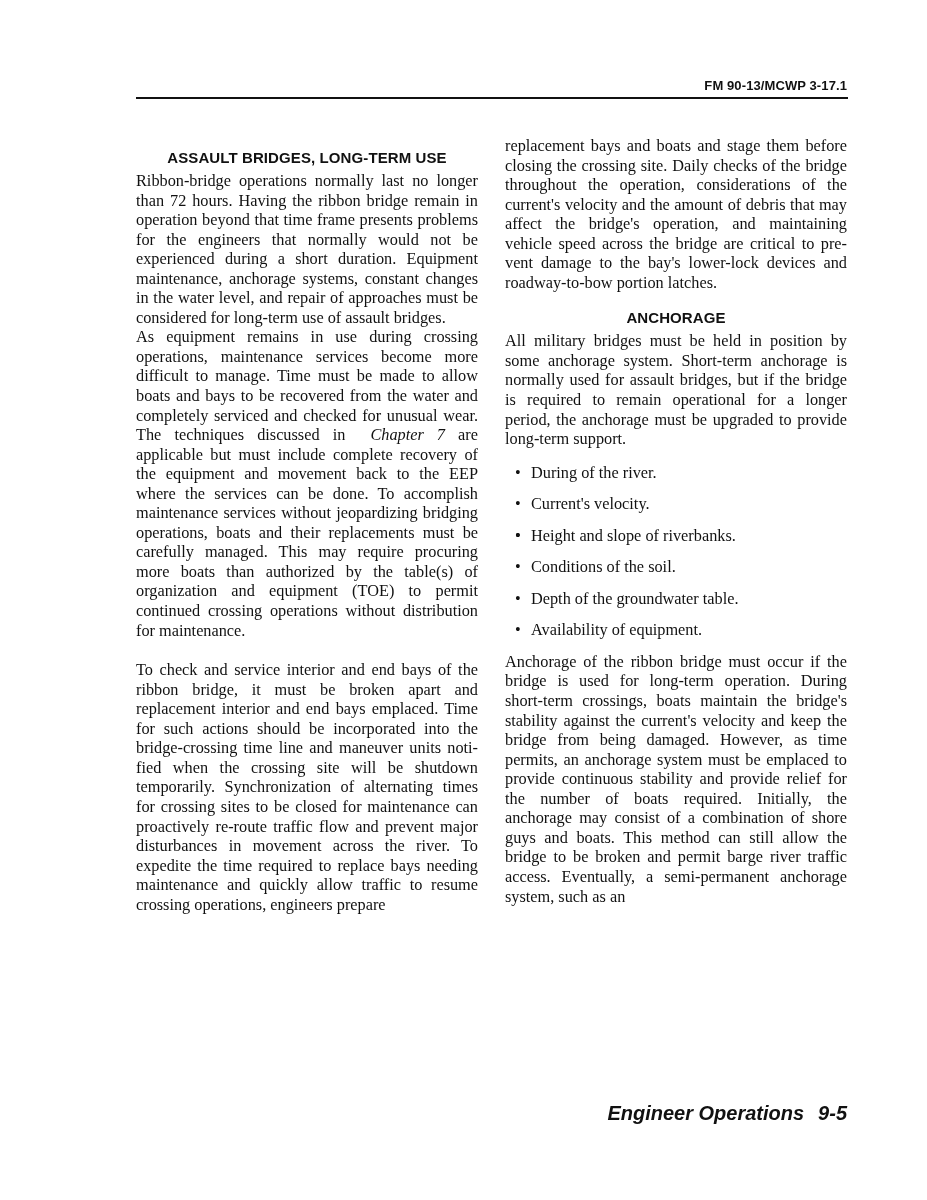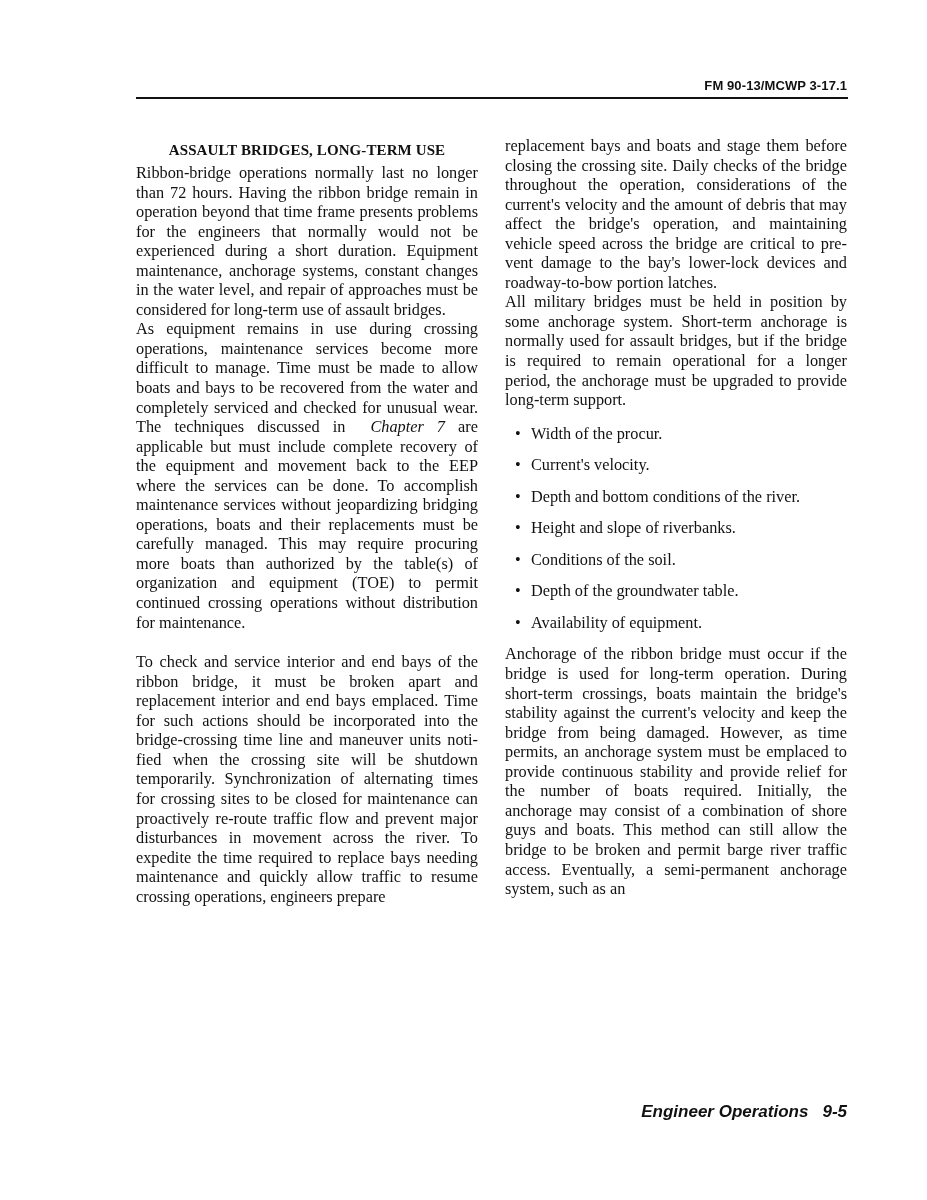--- a/index.html
+++ b/index.html
@@ -9,31 +9,31 @@
     font-family: "Liberation Sans", sans-serif; font-weight: bold; font-size: 13px; letter-spacing: 0.1px;
   }
   .header-rule {
     position: absolute; left: 136px; top: 97px; width: 712px; height: 2px; background: #111;
   }
   .col { position: absolute; top: 136px; width: 342px; font-family: "Liberation Serif", serif; font-size: 16.3px; line-height: 19.55px; }
   .col.left { left: 136px; }
   .col.right { left: 505px; }
   .col p { margin: 0; text-align: justify; hyphens: manual; }
   h2 {
-    font-family: Liberation Serif, serif; font-weight: bold; font-size: 15px;
-    text-align: center; margin: 4px 0 3px 0; letter-spacing: 0.1px; line-height: 20px;
+    font-family: Liberation Sans, sans-serif; font-weight: bold; font-size: 15px;
+    text-align: center; margin: 12px 0 3px 0; letter-spacing: 0.1px; line-height: 20px;
   }
   .gap-head { margin-top: 16px !important; }
   .gap-para { margin-top: 20px !important; }
   ul.factors { list-style: none; margin: 14px 0 0 0; padding: 0 0 0 10px; }
   ul.factors li { position: relative; padding-left: 16px; margin-bottom: 12px; line-height: 19.55px; }
   ul.factors li .bullet { position: absolute; left: 0; top: 0; }
   .footer {
     position: absolute; right: 80px; top: 1102px;
-    font-family: "Liberation Sans", sans-serif; font-weight: bold; font-style: italic; font-size: 17px;
+    font-family: "Liberation Sans", sans-serif; font-weight: bold; font-style: italic; font-size: 20px;
   }
   .footer .page-num { margin-left: 14px; }
   em { font-style: italic; margin-left: 12px; }
 </style>
 </head>
 <body>
 
 <div>
   <div class="header-title">FM 90-13/MCWP 3-17.1</div>
   <div class="header-rule"></div>
@@ -43,26 +43,27 @@
   <h2>ASSAULT BRIDGES, LONG-TERM USE</h2>
   <p>Ribbon-bridge operations normally last no longer than 72 hours. Having the ribbon bridge remain in operation beyond that time frame presents problems for the engineers that normally would not be experienced dur­ing a short duration. Equipment mainte­nance, anchorage systems, constant changes in the water level, and repair of approaches must be considered for long-term use of assault bridges.</p>
 
   <p><span>As equipment remains in use during cross­ing operations, maintenance services become more difficult to manage. Time must be made to allow boats and bays to be recovered from the water and com­pletely serviced and checked for unusual wear. The techniques discussed in </span><em>Chapter 7</em><span> are applicable but must include complete recovery of the equipment and movement back to the EEP where the services can be done. To accomplish maintenance services without jeopardizing bridging operations, boats and their replacements must be care­fully managed. This may require procur­ing more boats than authorized by the table(s) of organization and equipment (TOE) to permit continued crossing opera­tions without distribution for maintenance.</span></p>
   <p class="gap-para">To check and service interior and end bays of the ribbon bridge, it must be broken apart and replacement interior and end bays emplaced. Time for such actions should be incorporated into the bridge-crossing time line and maneuver units noti­fied when the crossing site will be shutdown temporarily. Synchronization of alternating times for crossing sites to be closed for main­tenance can proactively re-route traffic flow and prevent major disturbances in move­ment across the river. To expedite the time required to replace bays needing mainte­nance and quickly allow traffic to resume crossing operations, engineers prepare</p>
 </div>
 
 <div class="col right">
   <p>replacement bays and boats and stage them before closing the crossing site. Daily checks of the bridge throughout the operation, con­siderations of the current's velocity and the amount of debris that may affect the bridge's operation, and maintaining vehicle speed across the bridge are critical to pre­vent damage to the bay's lower-lock devices and roadway-to-bow portion latches.</p>
 
+  <h2 class="gap-head">ANCHORAGE</h2>
   <p>All military bridges must be held in position by some anchorage system. Short-term anchorage is normally used for assault bridges, but if the bridge is required to remain operational for a longer period, the anchorage must be upgraded to provide long-term support.</p>
 
   <ul class="factors">
-    <li><span class="bullet">•</span><span>Width of the procur.</span></li>
+    <li><span class="bullet">•</span><span>During of the river.</span></li>
     <li><span class="bullet">•</span><span>Current's velocity.</span></li>
-    <li><span class="bullet">•</span><span>Depth and bottom conditions of the river.</span></li>
+    <li><span class="bullet">•</span></li>
     <li><span class="bullet">•</span><span>Height and slope of riverbanks.</span></li>
     <li><span class="bullet">•</span><span>Conditions of the soil.</span></li>
     <li><span class="bullet">•</span><span>Depth of the groundwater table.</span></li>
     <li><span class="bullet">•</span><span>Availability of equipment.</span></li>
   </ul>
 
   <p style="margin-top:8px;">Anchorage of the ribbon bridge must occur if the bridge is used for long-term operation. During short-term crossings, boats maintain the bridge's stability against the current's velocity and keep the bridge from being dam­aged. However, as time permits, an anchor­age system must be emplaced to provide continuous stability and provide relief for the number of boats required. Initially, the anchorage may consist of a combination of shore guys and boats. This method can still allow the bridge to be broken and permit barge river traffic access. Eventually, a semi-permanent anchorage system, such as an</p>
 </div>
 
 <div class="footer">

